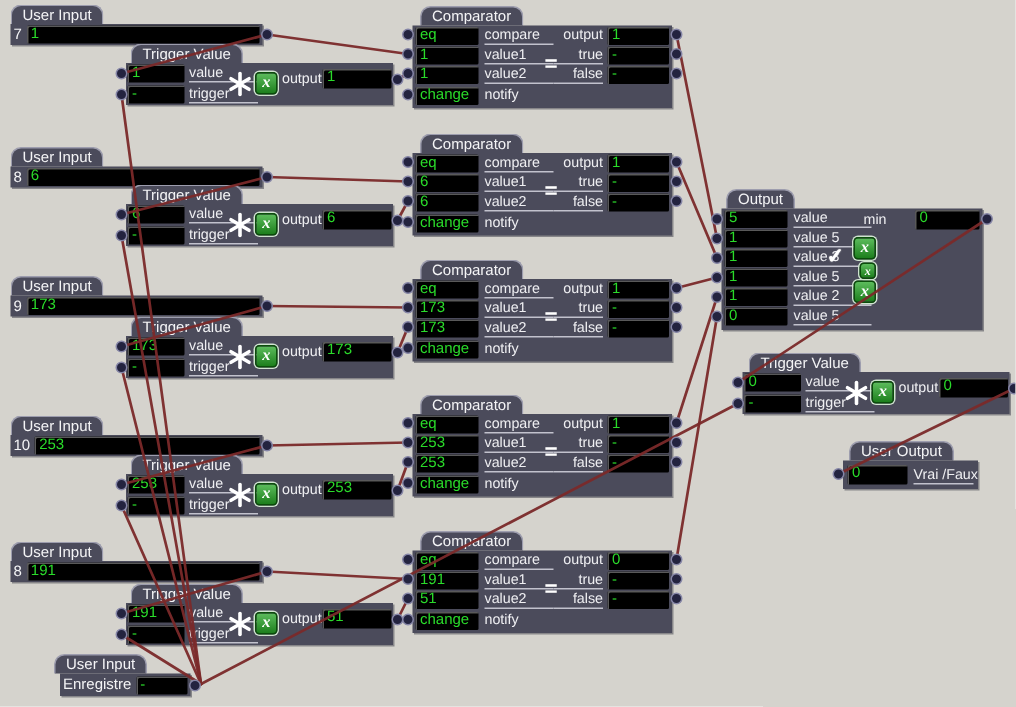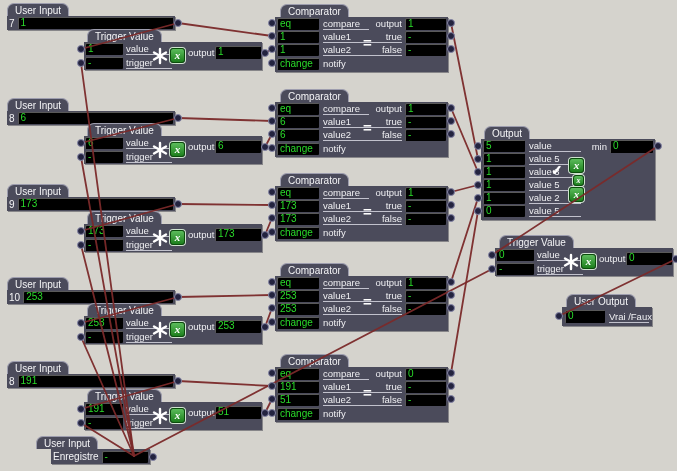--- a/index.html
+++ b/index.html
@@ -85,21 +85,21 @@
   </div>
 
   <div class="tab" style="left:7px;top:361px">User Input</div>
   <div class="body flexrow" style="left:7px;top:374px;width:168px;height:14px">
     <span class="uid">8</span>
     <span class="vbox" style="flex:1;height:12px">191</span>
     <span class="port" style="right:-7px;top:3px"></span>
   </div>
 
   <div class="tab" style="left:36px;top:436px">User Input</div>
-  <div class="body flexrow" style="left:51px;top:449px;width:99px;height:15px">
+  <div class="body flexrow" style="left:40px;top:449px;width:87px;height:15px">
     <span class="uid">Enregistre</span>
     <span class="vbox" style="flex:1;height:12px">-</span>
     <span class="port" style="right:-7px;top:3.5px"></span>
   </div>
 
   <div class="tab" style="left:87px;top:29px">Trigger Value</div>
   <div class="body" style="left:84px;top:42px;width:178px;height:28px">
     <span class="port" style="left:-7px;top:3px"></span>
     <span class="port" style="left:-7px;top:17px"></span>
     <span class="vbox abs" style="left:1px;top:1px;width:38px;height:12px">1</span>
@@ -350,21 +350,21 @@
     <span class="vbox abs" style="left:2px;top:40px;width:42px;height:12px">1</span>
     <span class="lbl" style="left:48px;top:40px;width:52px">value 5</span>
     <span class="vbox abs" style="left:2px;top:53px;width:42px;height:12px">1</span>
     <span class="lbl" style="left:48px;top:53px;width:52px">value 2</span>
     <span class="vbox abs" style="left:2px;top:66px;width:42px;height:12px">0</span>
     <span class="lbl" style="left:48px;top:66px;width:52px">value 5</span>
     <span class="check" style="left:70px;top:24px">✓</span>
     <span class="xicon" style="left:88px;top:19px">x</span>
     <span class="xicon small" style="left:92px;top:36px">x</span>
     <span class="xicon" style="left:88px;top:48px">x</span>
-    <span class="lbl r" style="left:100px;top:2px;width:26px;border-bottom:none">min</span>
+    <span class="lbl r" style="left:84px;top:2px;width:26px;border-bottom:none">min</span>
     <span class="vbox abs" style="left:129px;top:1px;width:43px;height:13px">0</span>
     <span class="port" style="right:-7px;top:3px"></span>
   </div>
 
   <div class="tab" style="left:499px;top:235px">Trigger Value</div>
   <div class="body" style="left:495px;top:248px;width:178px;height:28px">
     <span class="port" style="left:-7px;top:3px"></span>
     <span class="port" style="left:-7px;top:17px"></span>
     <span class="vbox abs" style="left:1px;top:1px;width:38px;height:12px">0</span>
     <span class="lbl" style="left:42px;top:1px;width:46px">value</span>

